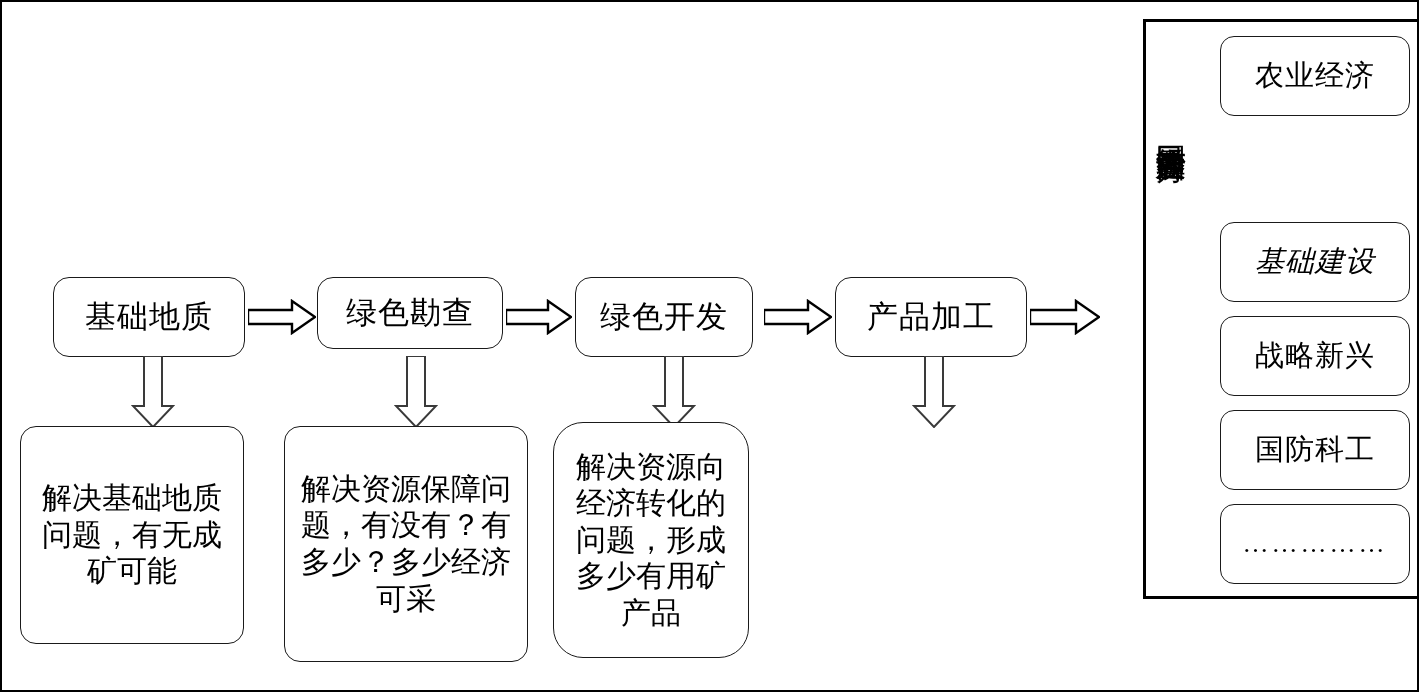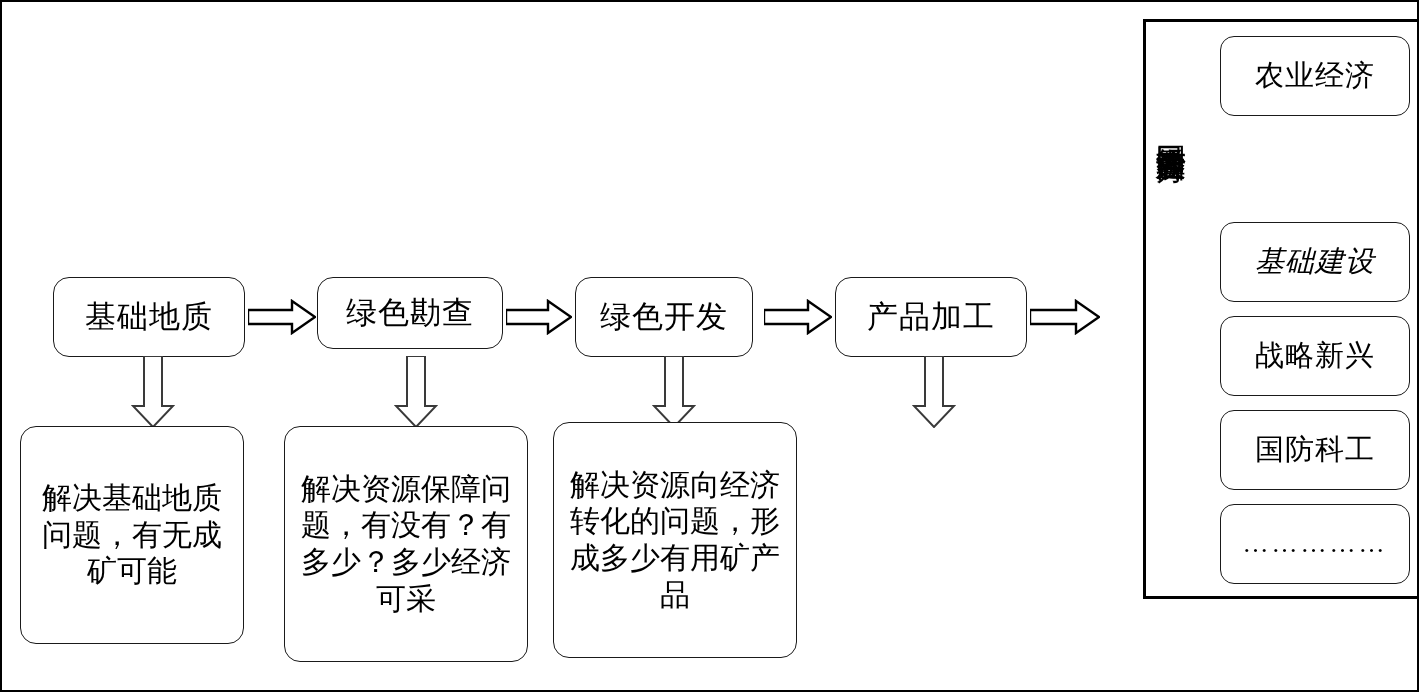--- a/index.html
+++ b/index.html
@@ -148,21 +148,21 @@
   </div>
 
   <div class="node detail" style="left:18px; top:424px; width:224px; height:218px;">
     <span>解决基础地质问题，有无成矿可能</span>
   </div>
 
   <div class="node detail" style="left:282px; top:424px; width:244px; height:236px;">
     <span>解决资源保障问题，有没有？有多少？多少经济可采</span>
   </div>
 
-  <div class="node detail" style="left:551px; top:420px; width:244px; height:236px;">
+  <div class="node detail" style="left:551px; top:420px; width:196px; height:236px;border-radius:30px;">
     <span>解决资源向经济转化的问题，形成多少有用矿产品</span>
   </div>
 
 
   <div id="sector-panel" style="left:1096px; top:17px; width:292px; height:580px;margin-left:45px;">
 
     <div id="sector-vertical-label" style="left:10px; top:100px;">国民经济建设各方面</div>
 
     <div class="node sector" style="left:74px; top:14px; width:190px; height:80px;">
       <span>农业经济</span>

